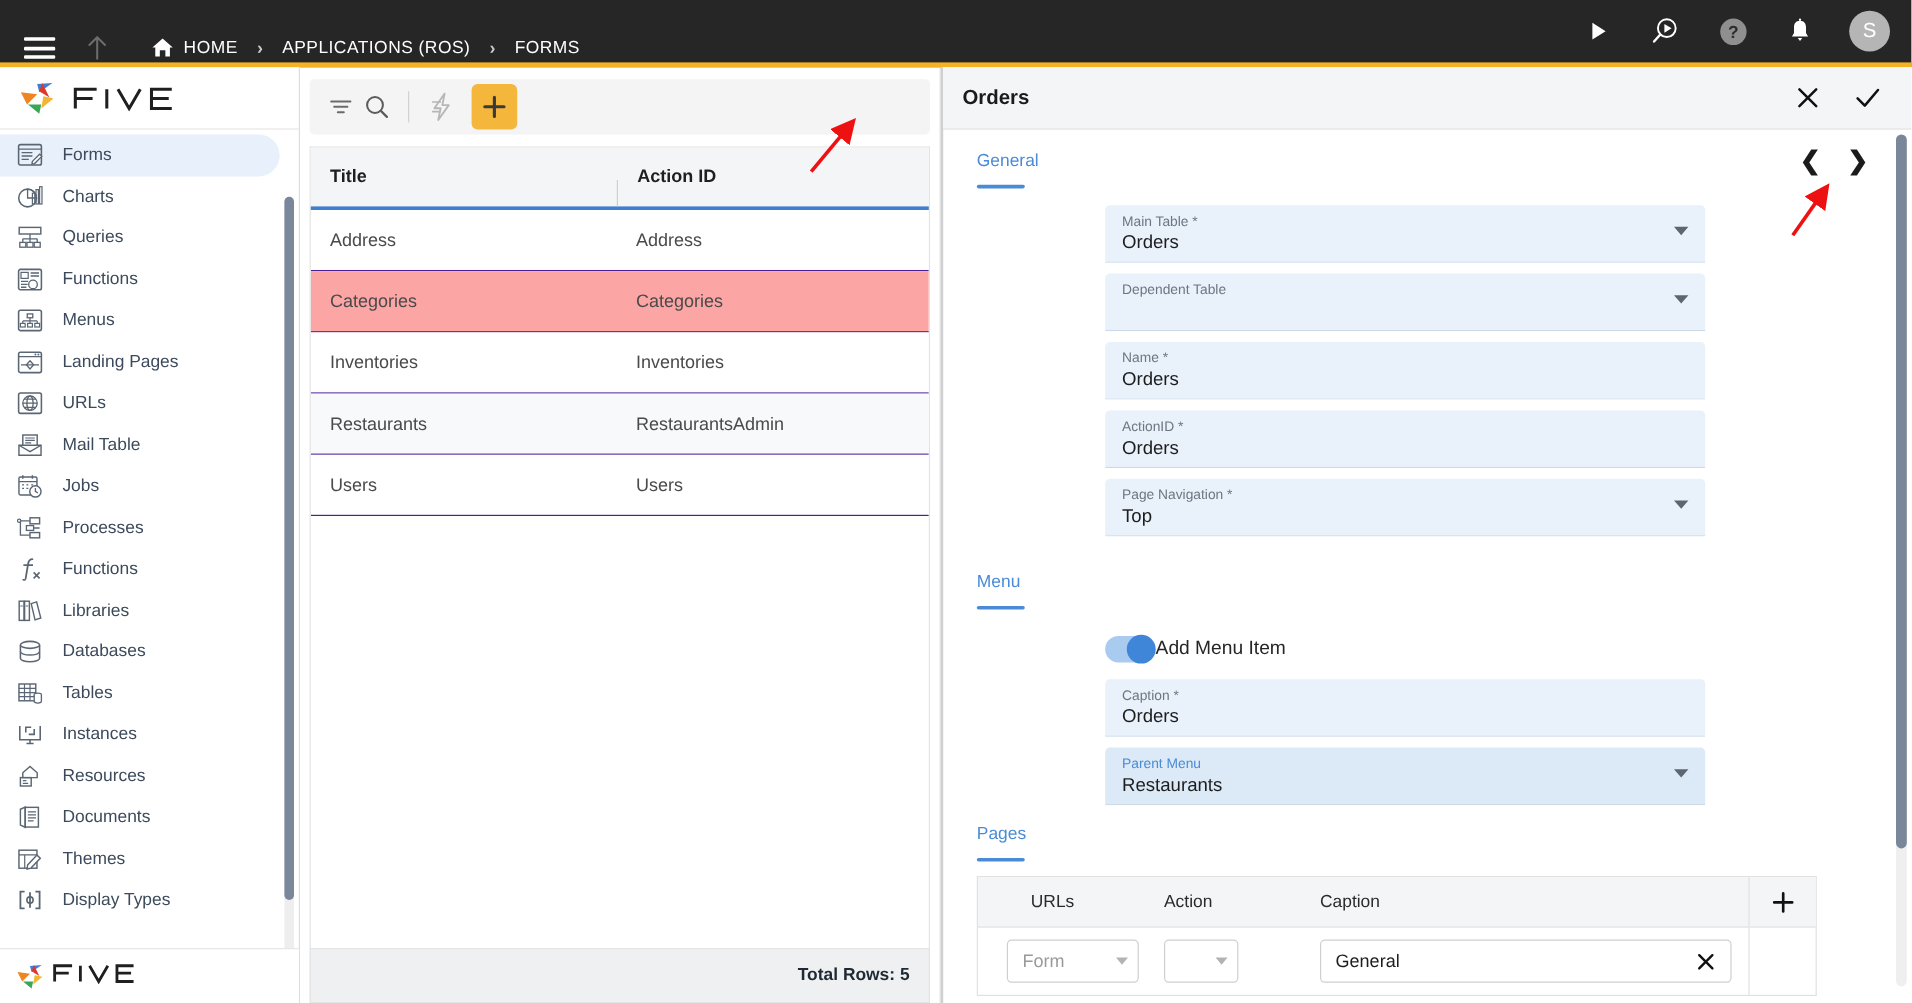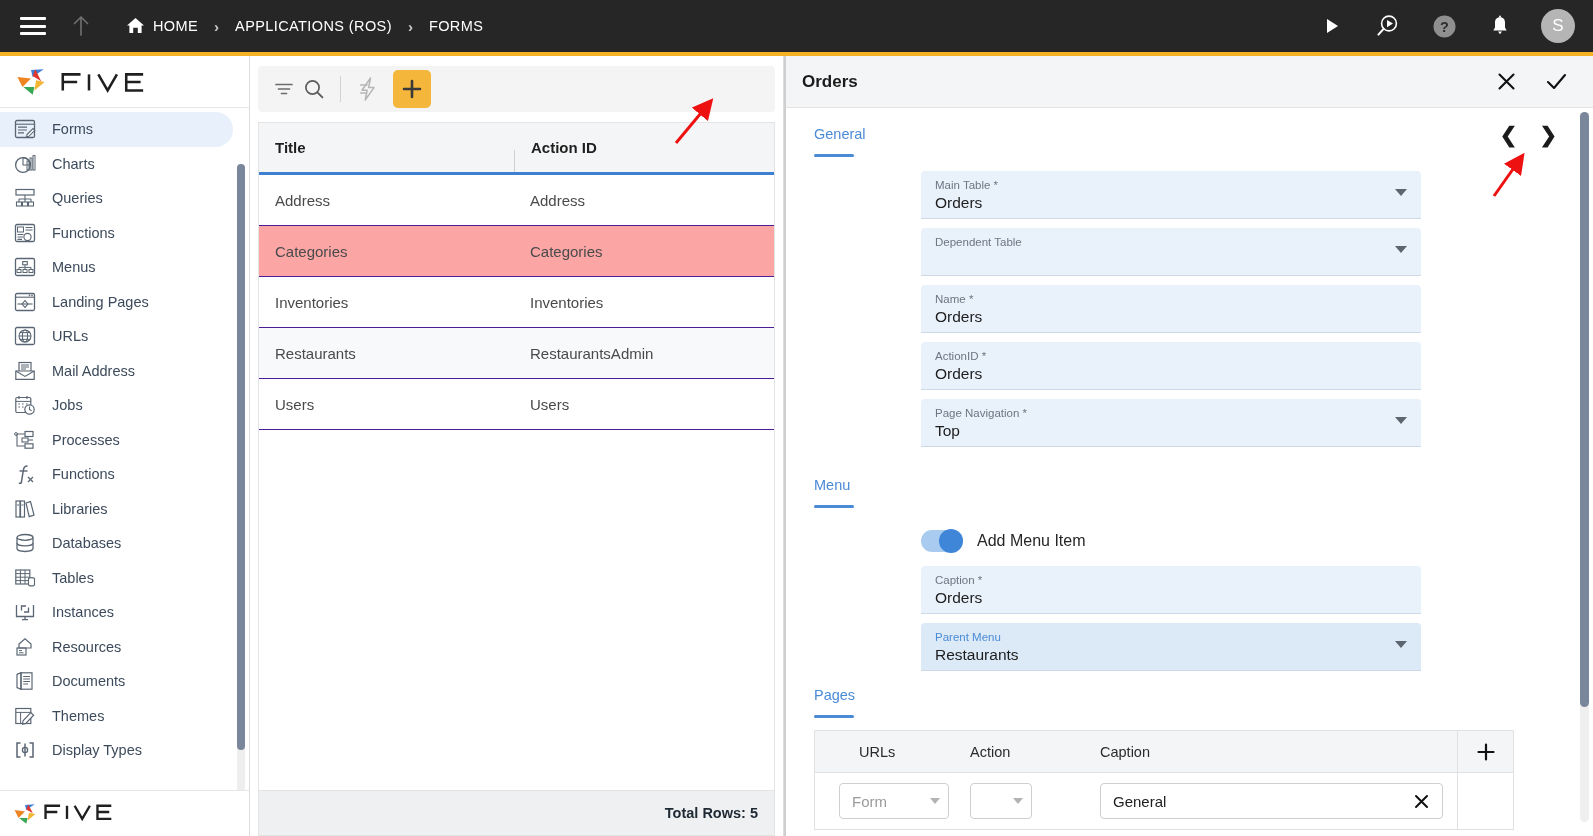--- a/index.html
+++ b/index.html
@@ -8,21 +8,21 @@
     font-family: "Liberation Sans", sans-serif;
     background: #fff; overflow: hidden;
   }
 
   
   #app { position: relative; width: 1593px; height: 836px; display: flex; flex-direction: column; background:#fafafa; }
 
   
   .topbar {
     height: 56px; background: #262626; flex: 0 0 56px;
-    display: flex; align-items: center; color: #fff;
+    display: flex; align-items: flex-end; color: #fff;
     border-bottom: 4px solid #f5b225; position: relative;
   }
   .topbar-left { display:flex; align-items:center; gap:0; padding-left: 18px; }
   .hamburger { width: 30px; height: 24px; display:flex; flex-direction:column; justify-content:space-between; cursor:pointer; padding: 3px 2px; }
   .hamburger span { display:block; height: 3px; background:#fff; border-radius:1px; }
   .up-arrow { width: 46px; display:flex; align-items:center; justify-content:center; color:#6d6d6d; font-size: 22px; margin-left: 10px; cursor:pointer; }
   .crumb { display:flex; align-items:center; gap:9px; font-size: 14.5px; letter-spacing: .4px; font-weight: 500; cursor:pointer; }
   .crumb-sep { color:#c9c9c9; font-size: 15px; margin: 0 16px; font-weight:600; }
   .home-icon { display:inline-block; width:18px; height:18px; position:relative; }
   .home-icon svg { display:block; }
@@ -99,21 +99,21 @@
     background:#e9f1fb; border-radius: 4px 4px 0 0; border-bottom: 1px solid #cdd9e6;
     height: 48px; padding: 7px 14px 0 14px; position: relative; margin-bottom: 9px; cursor: text;
   }
   .field.focus { background:#dce9f7; }
   .field-label { font-size: 11.5px; color:#6d7682; line-height: 14px; }
   .field.focus .field-label { color:#4b8bd6; }
   .field-value { font-size: 15.5px; color:#1d1d1d; line-height: 22px; }
   .req { color:#6d7682; }
   .caret { position:absolute; right: 14px; top: 18px; width:0; height:0; border-left:6px solid transparent; border-right:6px solid transparent; border-top:7px solid #5c6570; cursor:pointer; }
 
-  .toggle-row { display:flex; align-items:center; gap: 14px; margin-left: 135px; margin-top: 22px; margin-bottom: 14px; }
+  .toggle-row { display:flex; align-items:center; margin-left: 135px; margin-top: 22px; margin-bottom: 14px; }
   .toggle { width: 42px; height: 22px; border-radius: 12px; background:#a9cbf0; position:relative; cursor:pointer; }
   .toggle i { position:absolute; right: 0px; top: -1px; width: 24px; height:24px; border-radius:50%; background:#3f86d8; display:block; }
   .toggle-label { font-size: 16px; color:#262626; }
 
   .pages-table { margin-left: 28px; margin-top: 12px; border:1px solid #e1e1e1; width: 700px; }
   .pt-head { height: 42px; background:#f4f5f6; display:flex; align-items:center; border-bottom:1px solid #e1e1e1; }
   .pt-h { font-size: 14.5px; color:#2b2b2b; }
   .pt-c1 { width: 155px; flex:0 0 155px; padding-left: 44px; }
   .pt-c2 { width: 130px; flex:0 0 130px; }
   .pt-c3 { flex: 1 1 auto; }
@@ -314,21 +314,21 @@
         </div>
         <div class="nav-item">
           <span class="nav-ico">
               <svg width="22" height="20" viewBox="0 0 22 20">
                 <rect x="5" y="1.5" width="12" height="9" fill="#fff" stroke="#5a6673" stroke-width="1.2"></rect>
                 <path d="M7 4 L15 4 M7 6 L15 6 M7 8 L12 8" stroke="#5a6673" stroke-width="1"></path>
                 <path d="M1.8 10 L20.2 10 L20.2 18.4 L1.8 18.4 Z" fill="#fff" stroke="#5a6673" stroke-width="1.2"></path>
                 <path d="M1.8 10 L11 15.4 L20.2 10" fill="none" stroke="#5a6673" stroke-width="1.1"></path>
               </svg>
             </span>
-          <span>Mail Address</span>
+          <span>Mail Table</span>
         </div>
         <div class="nav-item">
           <span class="nav-ico">
               <svg width="22" height="20" viewBox="0 0 22 20">
                 <rect x="1.8" y="2.5" width="15" height="15" rx="1.2" fill="none" stroke="#5a6673" stroke-width="1.2"></rect>
                 <path d="M1.8 6.4 L16.8 6.4" stroke="#5a6673" stroke-width="1"></path>
                 <path d="M5 1 L5 4 M13 1 L13 4" stroke="#5a6673" stroke-width="1.2"></path>
                 <path d="M4.4 9 L6 9 M8 9 L9.6 9 M12 9 L13.6 9 M4.4 12 L6 12 M8 12 L9.6 12" stroke="#5a6673" stroke-width="1"></path>
                 <circle cx="15.5" cy="14.5" r="4.7" fill="#fff" stroke="#5a6673" stroke-width="1.2"></circle>
                 <path d="M15.5 11.6 L15.5 14.5 L17.6 15.8" stroke="#5a6673" stroke-width="1.1" fill="none"></path>

